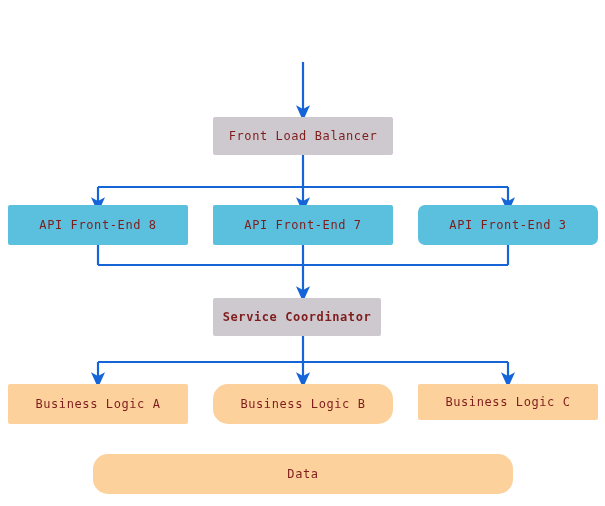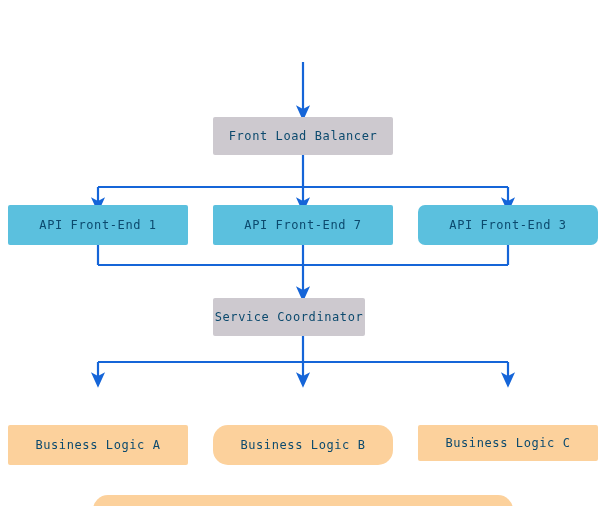--- a/index.html
+++ b/index.html
@@ -35,31 +35,31 @@
     color: #1a1a1a;
     letter-spacing: 0.5px;
   }
 
   .node {
     position: absolute;
     box-sizing: border-box;
     display: flex;
     align-items: center;
     justify-content: center;
-    color: #0c4a6e;
+    color: #7f1d1d;
     font-family: "DejaVu Sans Mono", "Liberation Mono", monospace;
     font-size: 12px;
     letter-spacing: 0.6px;
     border-radius: 2px;
     white-space: nowrap;
   }
 
   .node.gray  { background: #cdc9cf; }
   .node.blue  { background: #5bc0de; }
-  .node.peach { background: #fcd19c; margin-top: 41px; }
+  .node.peach { background: #fcd19c; }
 
   svg.edges {
     position: absolute;
     left: 0;
     top: 0;
     width: 605px;
     height: 506px;
     overflow: visible;
   }
 </style>
@@ -96,30 +96,30 @@
       <path d="M 303 362 L 303 380" marker-end="url(#arrowhead)"></path>
       <path d="M 508 362 L 508 380" marker-end="url(#arrowhead)"></path>
     </g>
   </svg>
 
   <div class="node gray" style="left:213px; top:117px; width:180px; height:38px;">
     <span>Front Load Balancer</span>
   </div>
 
   <div class="node blue" style="left:8px; top:205px; width:180px; height:40px;">
-    <span>API Front-End 1</span>
+    <span>API Front-End 8</span>
   </div>
   <div class="node blue" style="left:213px; top:205px; width:180px; height:40px;">
     <span>API Front-End 7</span>
   </div>
   <div class="node blue" style="left:418px; top:205px; width:180px; height:40px;border-radius:7px;">
     <span>API Front-End 3</span>
   </div>
 
-  <div class="node gray" style="left:213px; top:298px; width:152px; height:38px;">
+  <div class="node gray" style="left:213px; top:298px; width:168px; height:38px;font-weight:bold;">
     <span>Service Coordinator</span>
   </div>
 
   <div class="node peach" style="left:8px; top:384px; width:180px; height:40px;">
     <span>Business Logic A</span>
   </div>
   <div class="node peach" style="left:213px; top:384px; width:180px; height:40px;border-radius:15px;">
     <span>Business Logic B</span>
   </div>
   <div class="node peach" style="left:418px; top:384px; width:180px; height:36px;">

